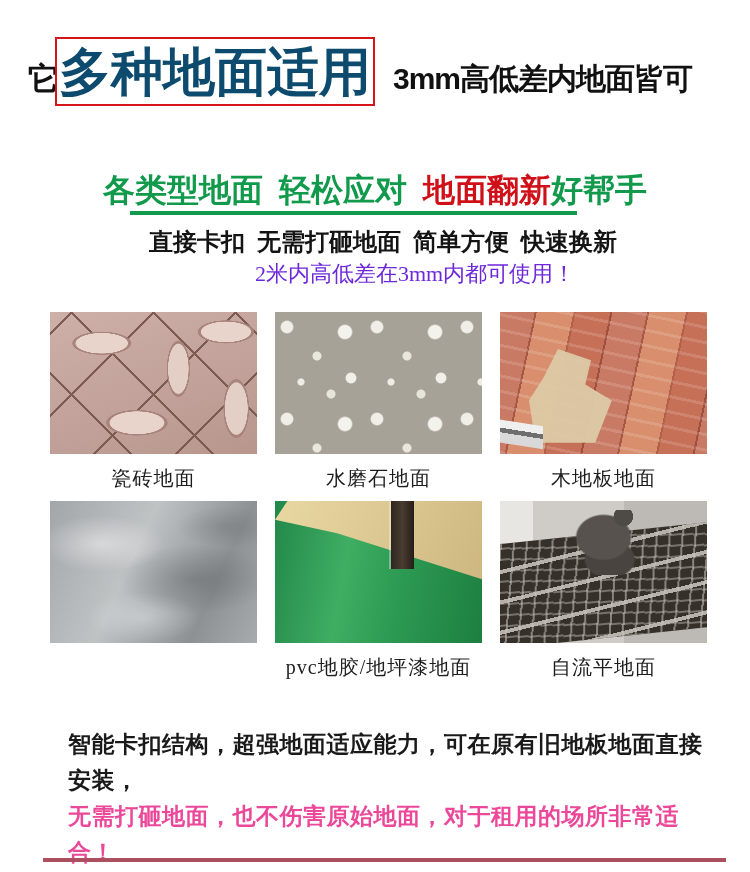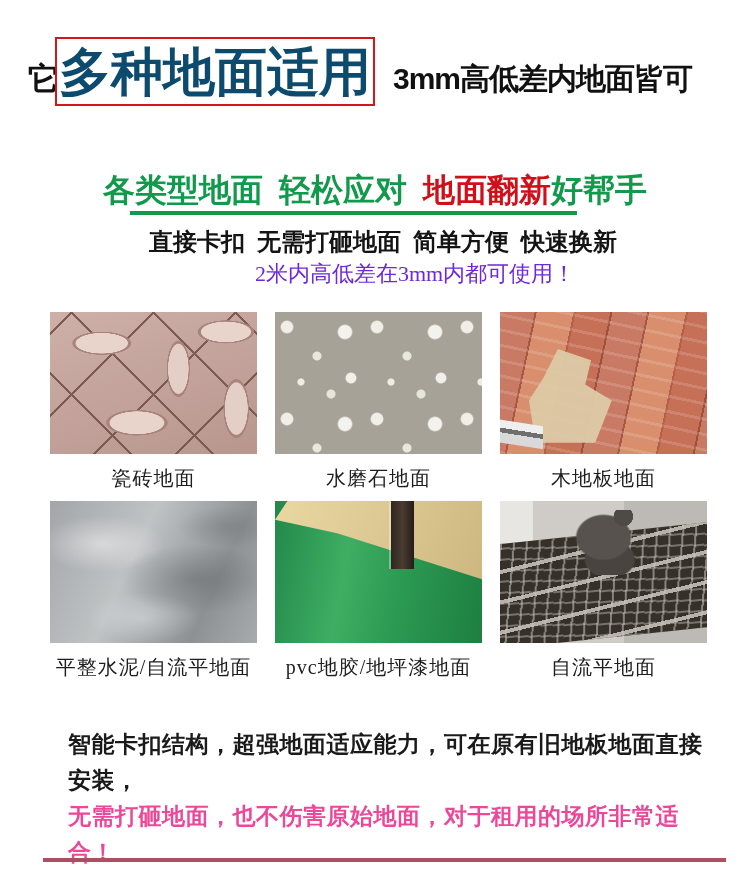--- a/index.html
+++ b/index.html
@@ -178,21 +178,20 @@
     <div class="card">
       <div class="fimg tex-terrazzo"></div>
       <div class="fcap">水磨石地面</div>
     </div>
     <div class="card">
       <div class="fimg tex-wood"></div>
       <div class="fcap">木地板地面</div>
     </div>
     <div class="card">
       <div class="fimg tex-cement"></div>
-      <div class="fcap">平整水泥/自流平地面</div>
     </div>
     <div class="card">
       <div class="fimg tex-pvc"></div>
       <div class="fcap">pvc地胶/地坪漆地面</div>
     </div>
     <div class="card">
       <div class="fimg tex-heat"></div>
       <div class="fcap">自流平地面</div>
     </div>
   </div>

